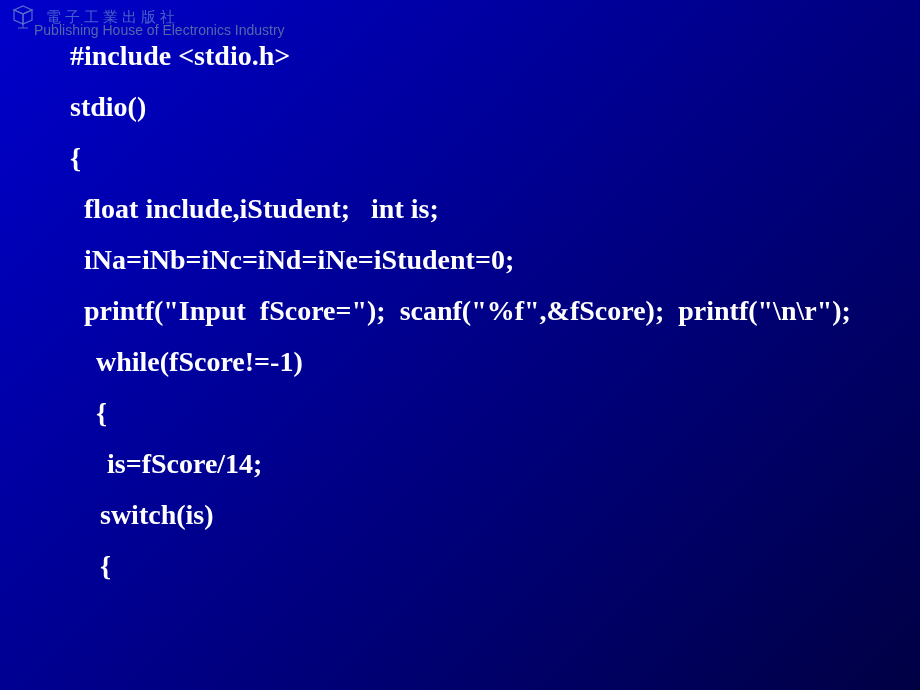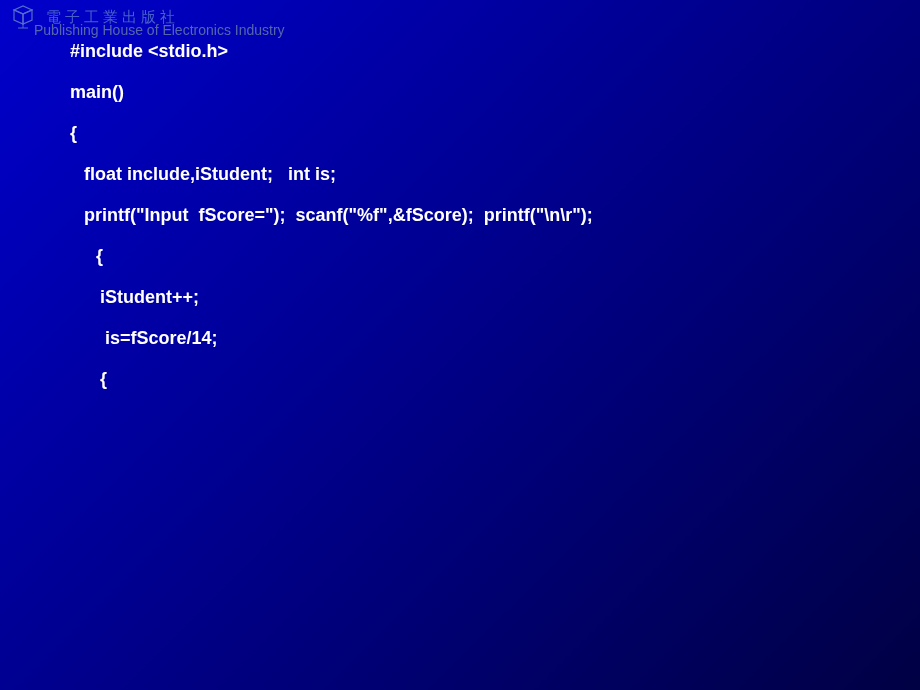--- a/index.html
+++ b/index.html
@@ -43,26 +43,26 @@
       left: 34px;
       color: #5566aa;
       font-size: 14px;
       font-family: Arial, sans-serif;
     }
     .code-container {
       padding: 42px 70px 20px 70px;
     }
     .code-line {
       color: #ffffff;
-      font-size: 18px;
+      font-size: 28px;
       font-weight: bold;
       line-height: 1.0;
       margin-bottom: 23px;
       white-space: pre;
-      font-family: Liberation Sans, sans-serif;
+      font-family: Liberation Serif, serif;
     }
     .indent-1 {
       padding-left: 14px;
     }
     .indent-2 {
       padding-left: 26px;
     }
     .indent-3 {
       padding-left: 30px;
     }
@@ -79,21 +79,23 @@
       <line x1="17" y1="20" x2="17" y2="24" stroke="#7799cc" stroke-width="1"></line>
       <line x1="12" y1="24" x2="22" y2="24" stroke="#7799cc" stroke-width="1"></line>
     </svg>
   </div>
   <span class="watermark-text">電子工業出版社</span>
 </div>
 <div class="watermark-subtext">Publishing House of Electronics Industry</div>
 
 <div class="code-container">
   <div class="code-line">#include &lt;stdio.h&gt;</div>
-  <div class="code-line">main()</div>
+  <div class="code-line">stdio()</div>
   <div class="code-line">{</div>
   <div class="code-line indent-1">float include,iStudent;   int is;</div>
+  <div class="code-line indent-1">iNa=iNb=iNc=iNd=iNe=iStudent=0;</div>
   <div class="code-line indent-1">printf("Input  fScore=");  scanf("%f",&amp;fScore);  printf("\n\r");</div>
+  <div class="code-line indent-2">while(fScore!=-1)</div>
   <div class="code-line indent-2">{</div>
-  <div class="code-line indent-3">iStudent++;</div>
   <div class="code-line indent-3"> is=fScore/14;</div>
+  <div class="code-line indent-3">switch(is)</div>
   <div class="code-line indent-3">{</div>
 </div>
 
 </body></html>

